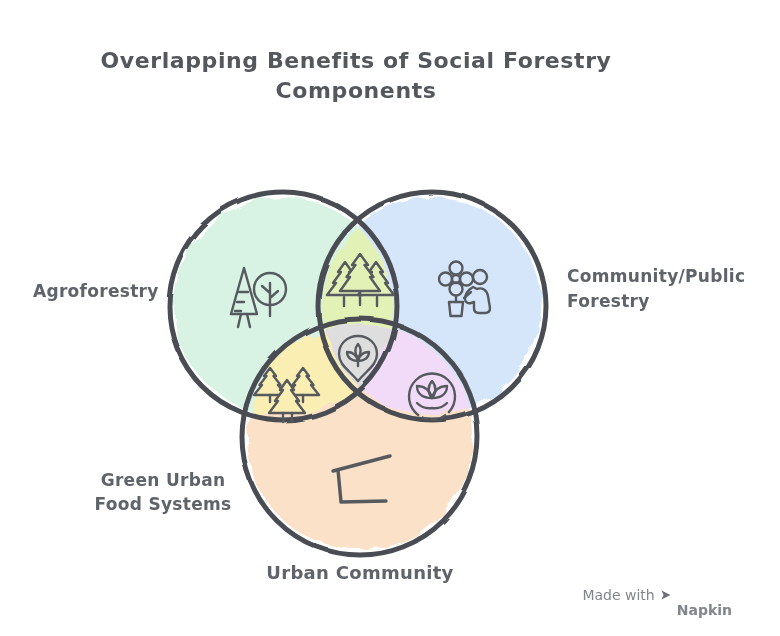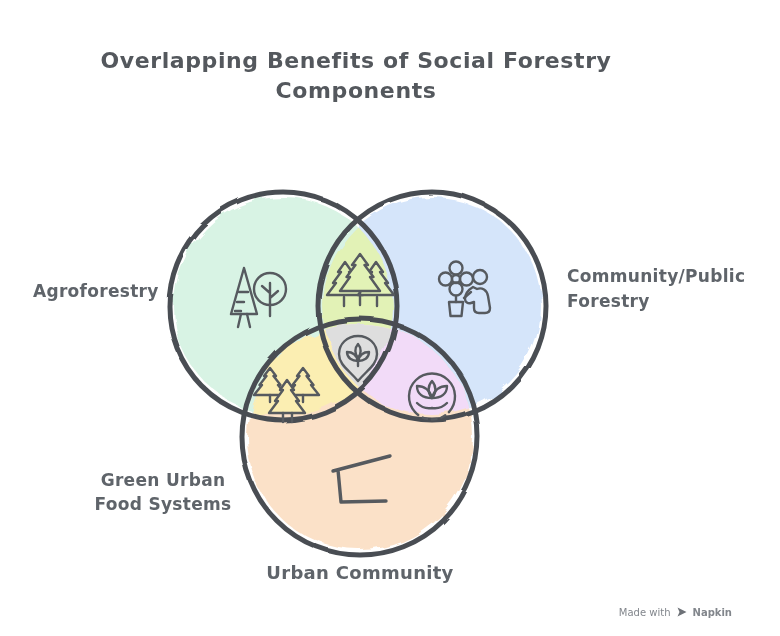--- a/index.html
+++ b/index.html
@@ -10,22 +10,22 @@
   .label.center{text-align:center;}
   #title{position:absolute;top:46px;left:0;width:712px;text-align:center;
          font-size:22px;line-height:30px;font-weight:800;color:#54585d;
          white-space:pre-line;letter-spacing:.6px;}
   #lbl-sustainable{top:137px;left:166px;width:380px;font-size:17px;line-height:24px;}
   #lbl-agroforestry{top:281px;left:33px;font-size:17px;}
   #lbl-community-public{top:264px;left:567px;font-size:17px;line-height:25px;}
   #lbl-green-urban{top:420px;left:63px;width:200px;font-size:17px;line-height:24px;margin-top:48px;}
   #lbl-community-driven{top:423px;left:494px;font-size:17px;line-height:23px;}
   #lbl-urban{top:562px;left:180px;width:360px;font-size:18px;}
-  #watermark{position:absolute;right:16px;bottom:18px;display:flex;align-items:flex-end;gap:5px;
-             font-size:10px;color:#82868c;font-weight:500;}
+  #watermark{position:absolute;right:16px;bottom:18px;display:flex;align-items:center;gap:5px;
+             font-size:14px;color:#82868c;font-weight:500;}
   #watermark .brand{font-weight:700;margin-top:30px;}
 </style>
 </head>
 <body>
 
 <div id="stage">
 
   <svg id="venn-svg" width="780" height="636" viewBox="0 0 780 636">
     <defs>
       <clipPath id="clipB">

